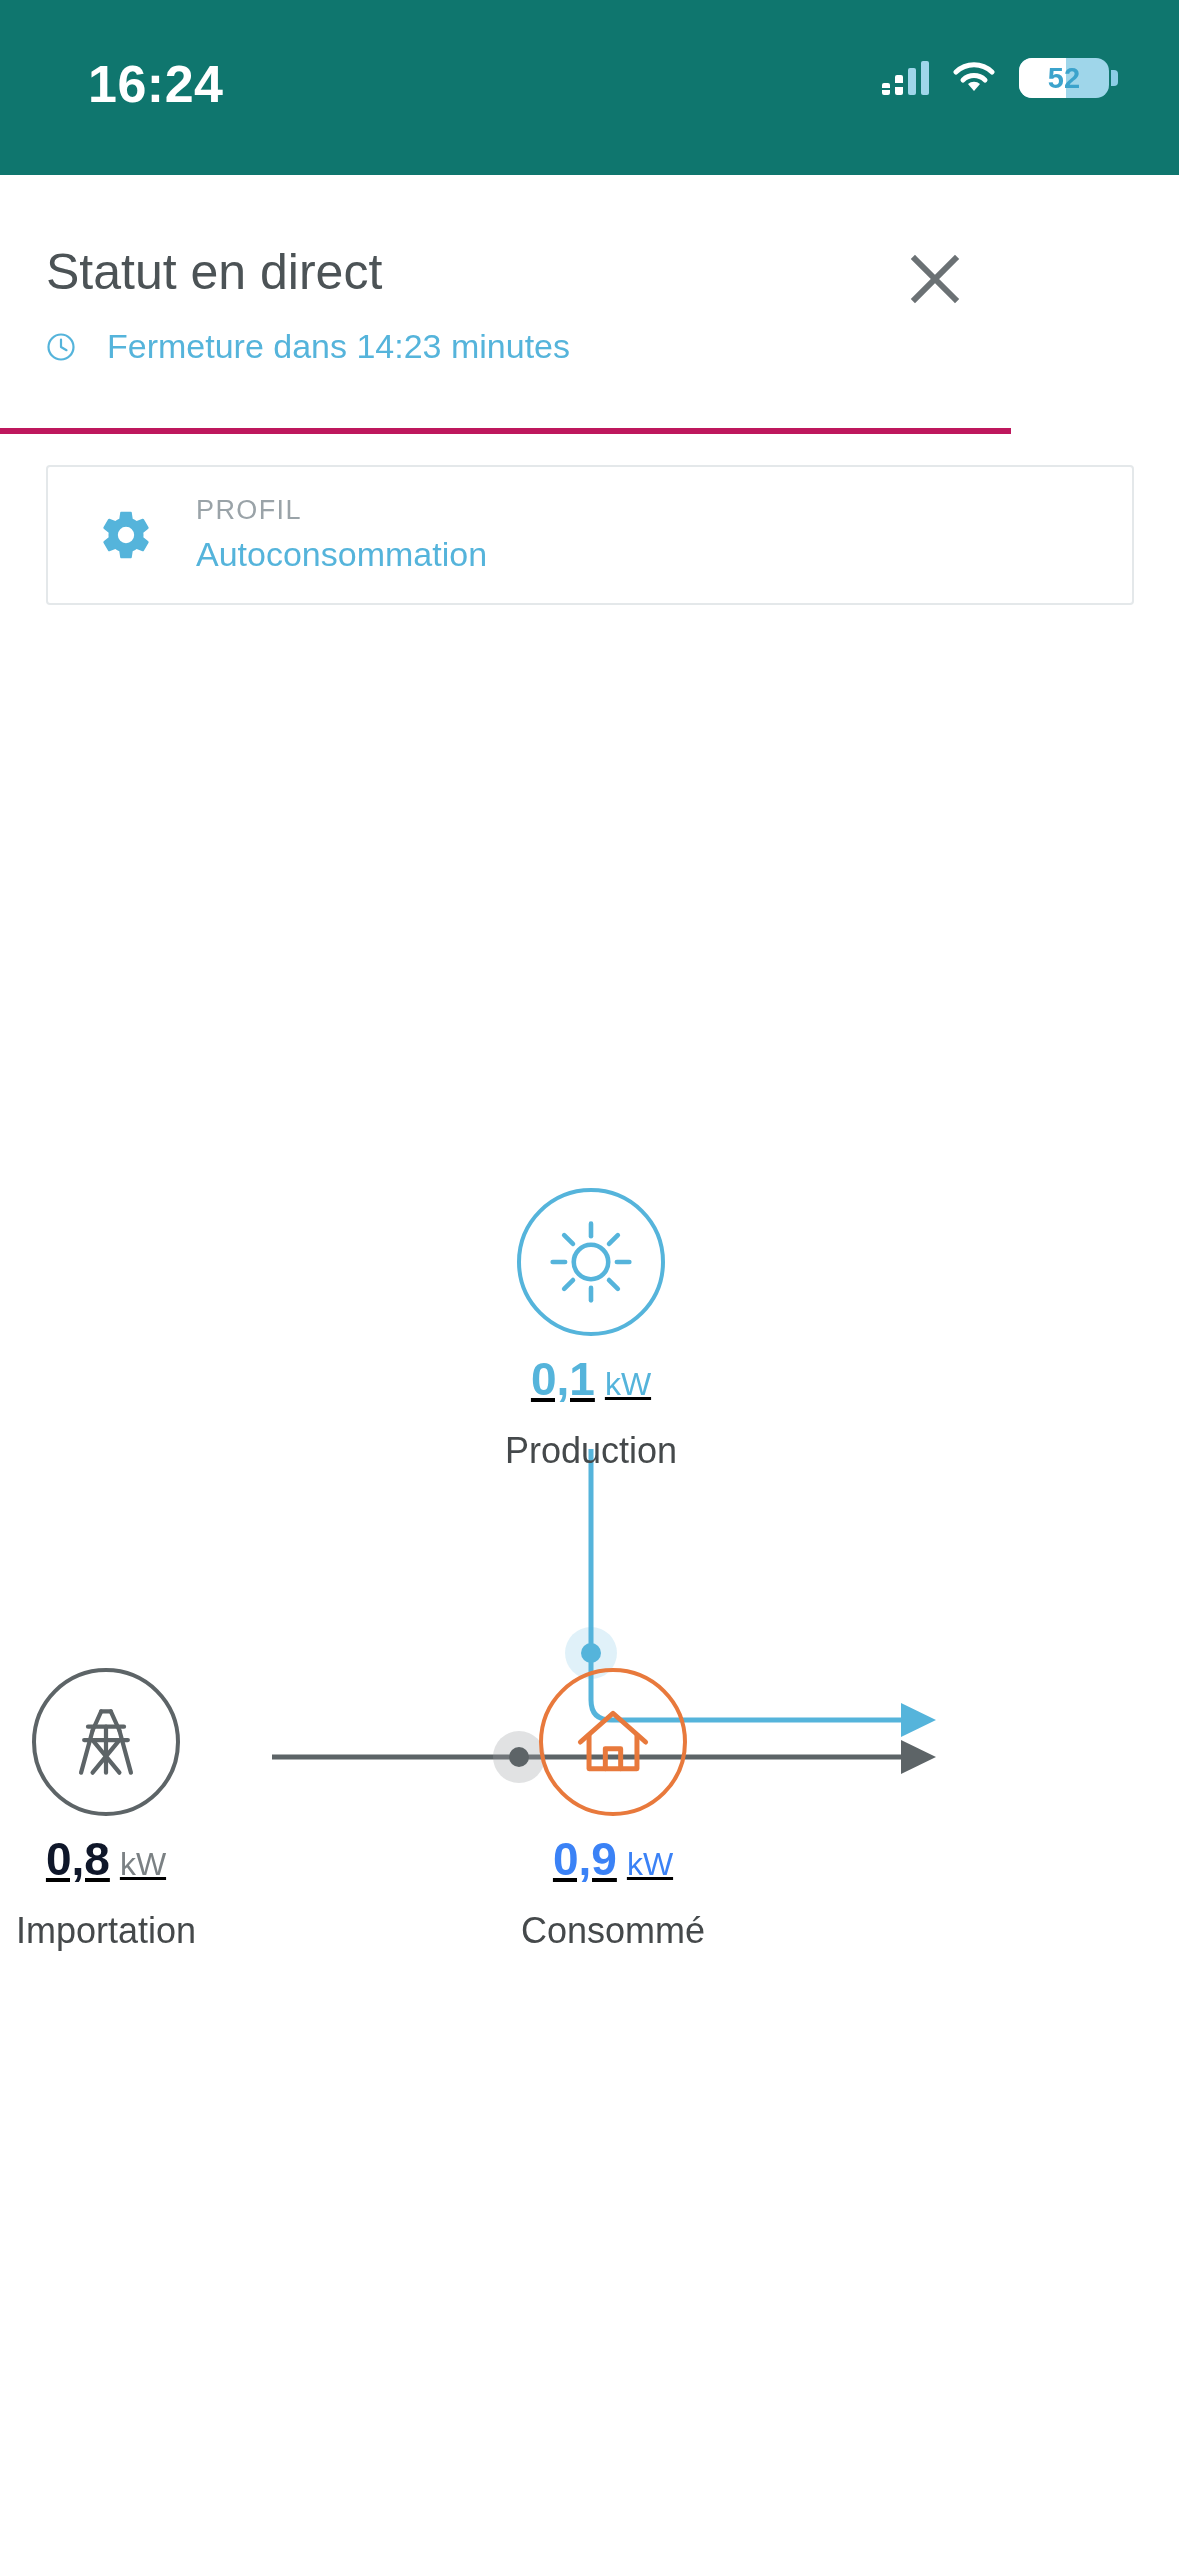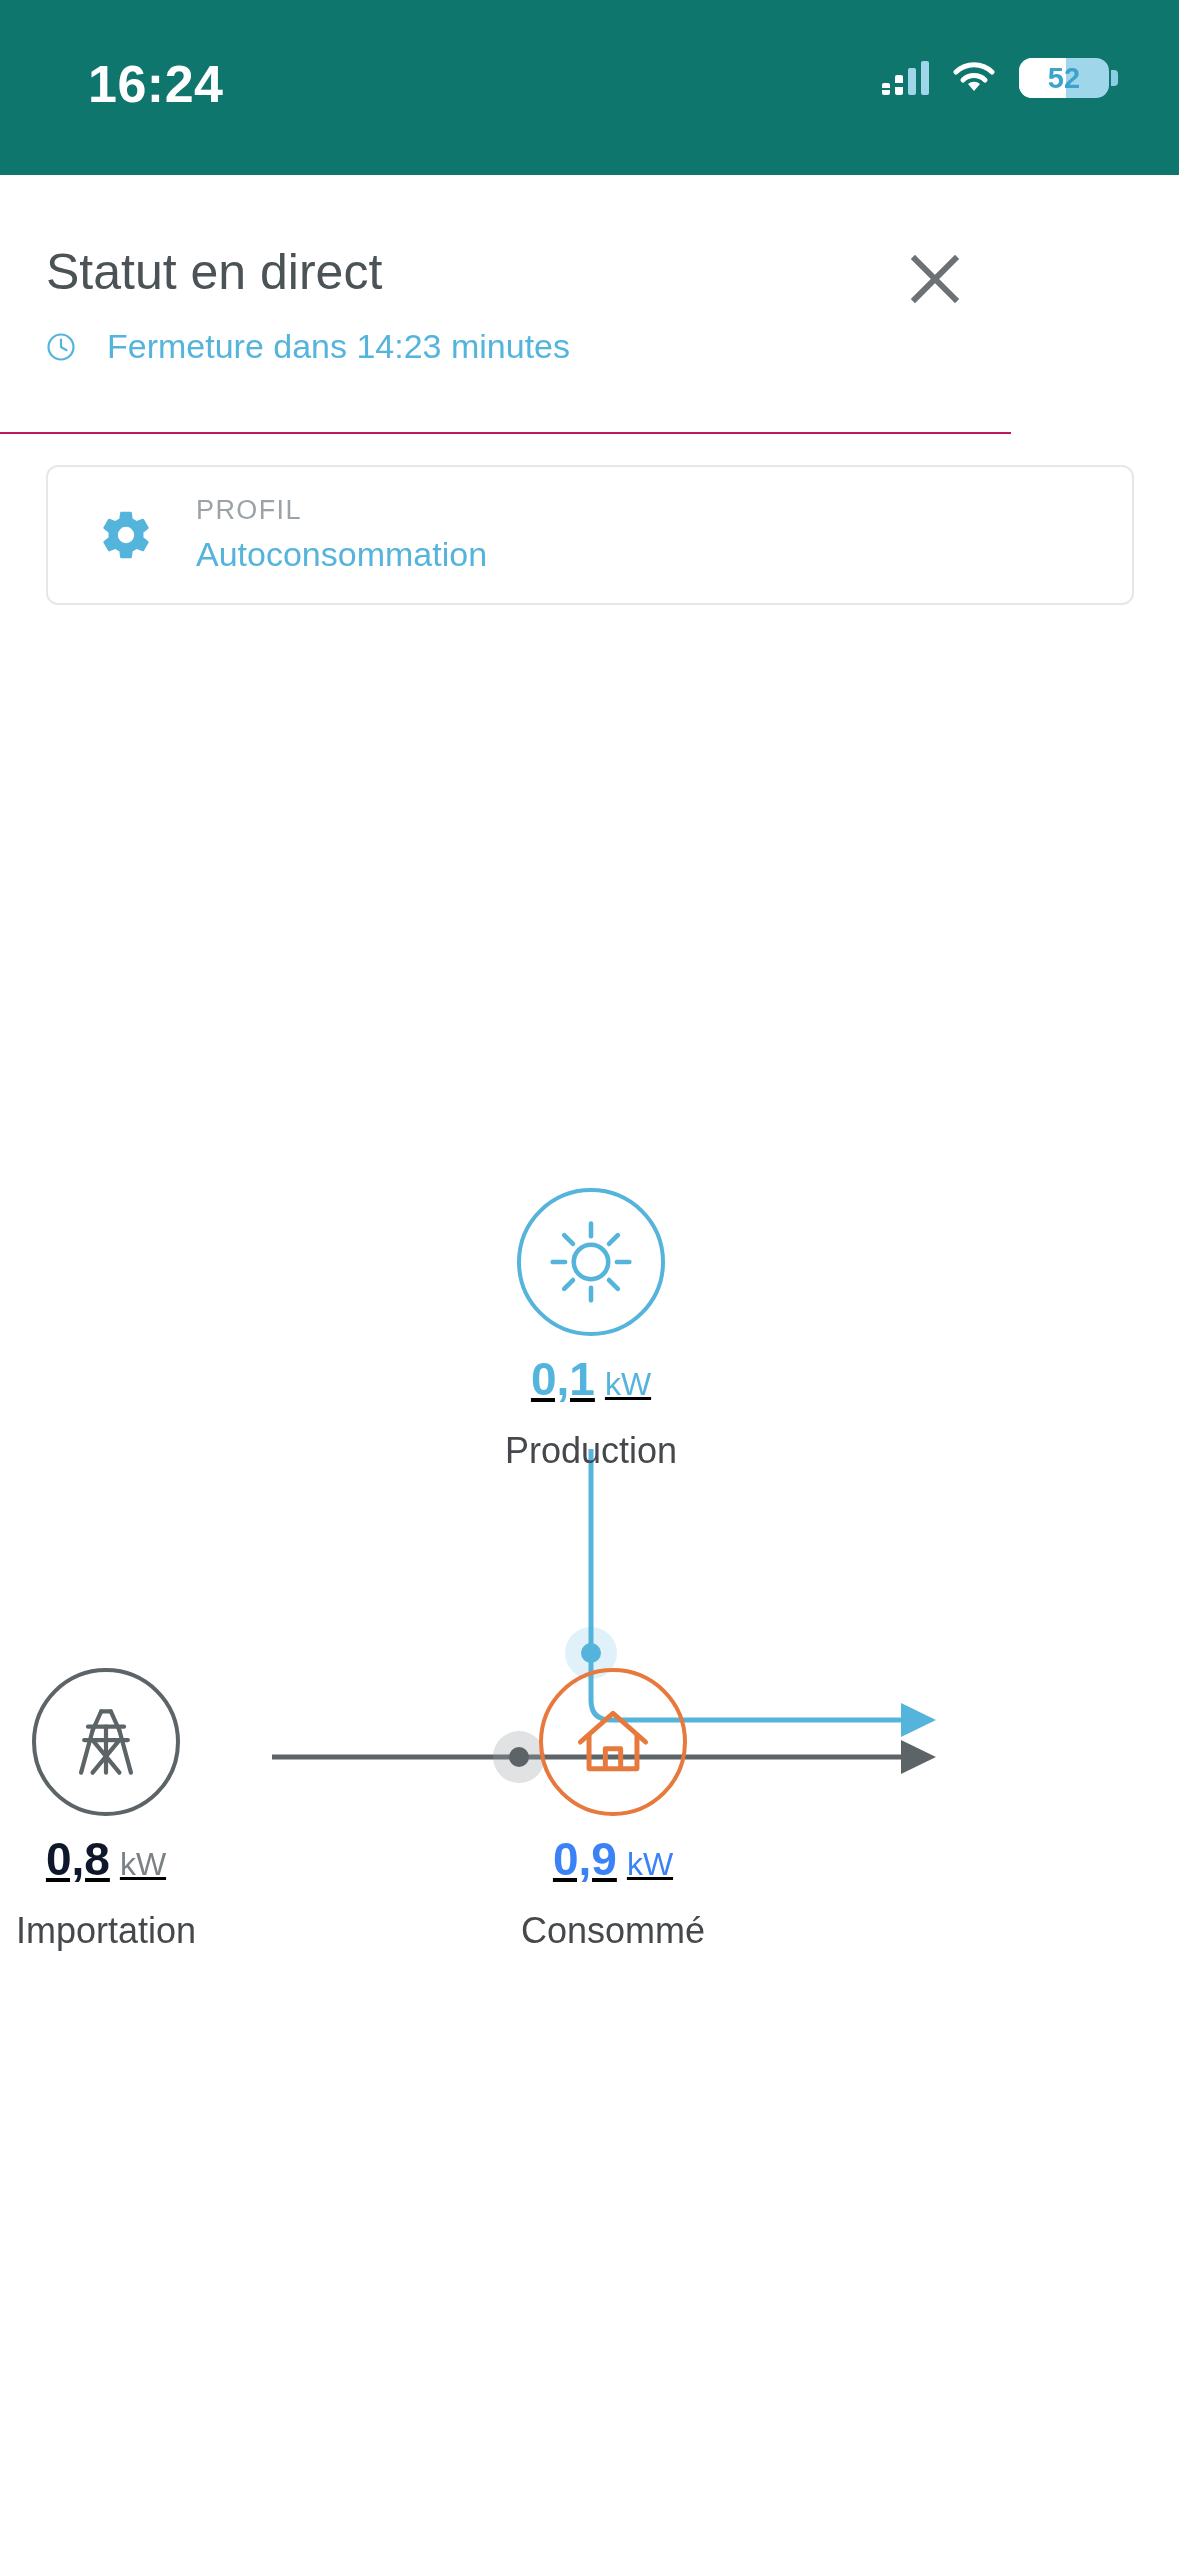--- a/index.html
+++ b/index.html
@@ -73,21 +73,21 @@
   }
   .battery-wrap { position: relative; }
 
   
   .header {
     position: absolute;
     top: 175px; left: 0;
     width: 1011px;
     height: 259px;
     background: #ffffff;
-    border-bottom: 2px solid #be185d;
+    border-bottom: 6px solid #be185d;
   }
   .page-title {
     position: absolute;
     left: 46px; top: 68px;
     font-size: 50px;
     color: #4c5356;
     font-weight: 400;
   }
   .close-btn {
     position: absolute;
@@ -106,21 +106,21 @@
     color: #55b4db;
   }
   .clock-icon { width: 30px; height: 30px; flex: 0 0 auto; }
 
   
   .profile-card {
     position: absolute;
     left: 46px; top: 465px;
     width: 1088px; height: 140px;
     border: 2px solid #e4e8ea;
-    border-radius: 12px;
+    border-radius: 4px;
     background: #ffffff;
     display: flex;
     align-items: center;
     padding-left: 50px;
     cursor: pointer;
   }
   .gear-icon { width: 56px; height: 56px; flex: 0 0 auto; }
   .profile-text { margin-left: 42px; }
   .profile-label {
     font-size: 27px;

